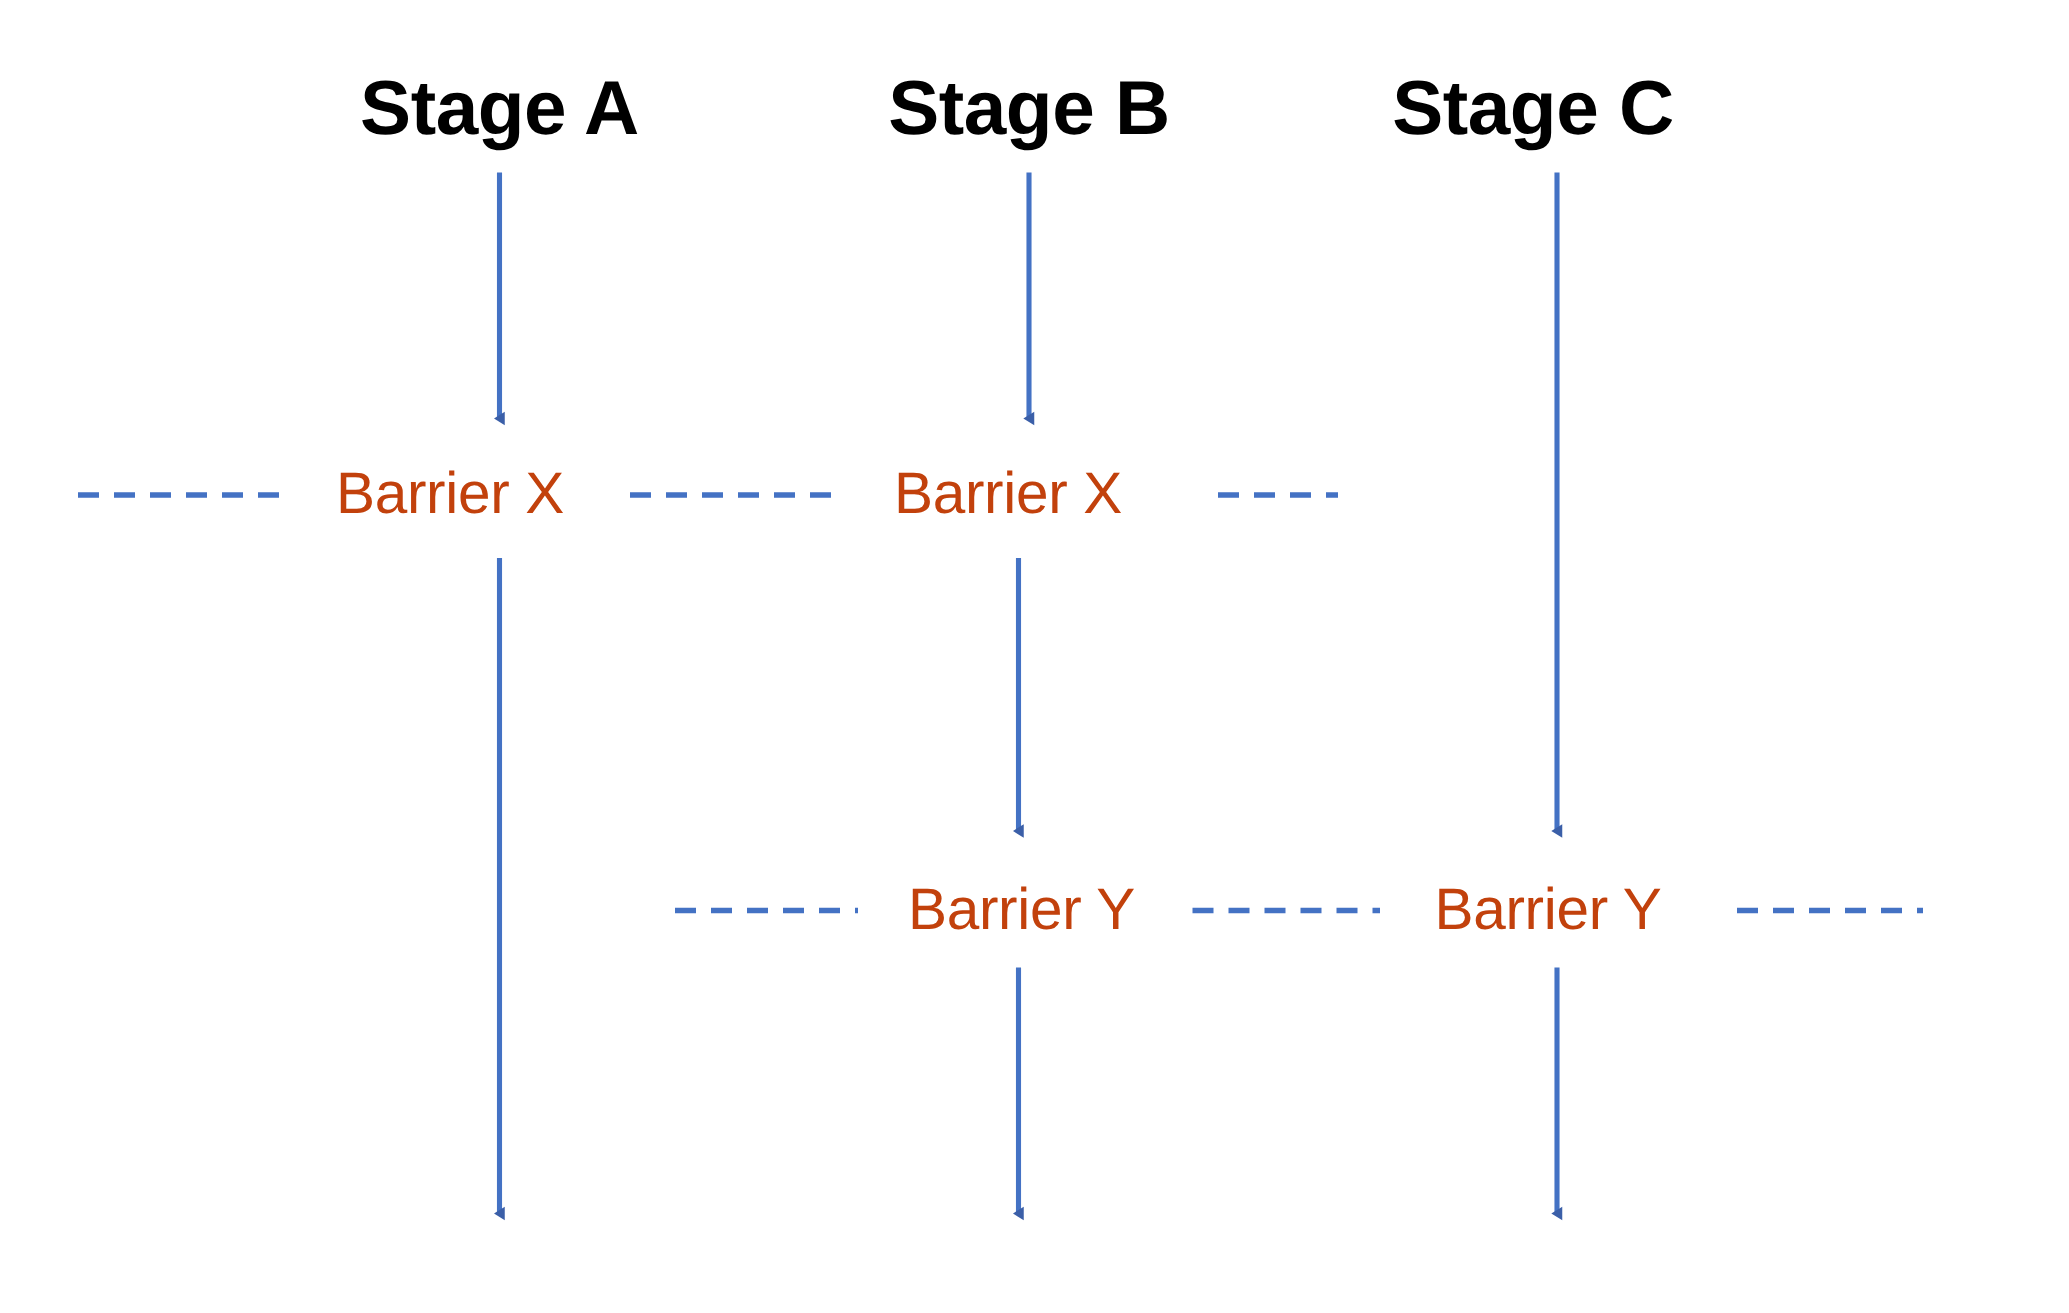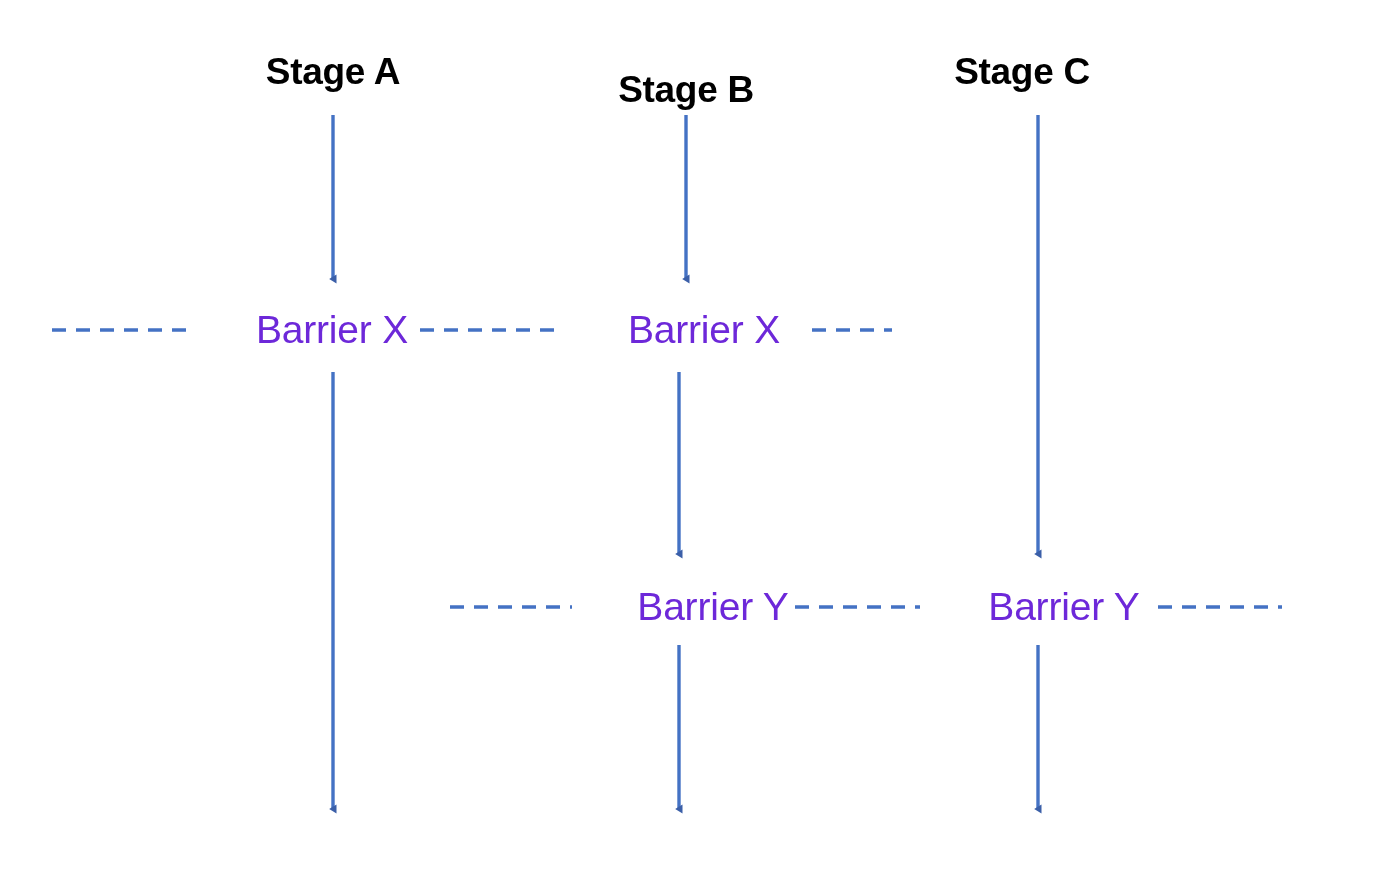--- a/index.html
+++ b/index.html
@@ -21,36 +21,35 @@
     position: absolute;
     left: 0;
     top: 0;
     width: 1379px;
     height: 875px;
   }
   .stage-header {
     position: absolute;
     font-family: "Liberation Sans", sans-serif;
     font-weight: bold;
-    font-size: 37px;
+    font-size: 51px;
     color: #000000;
     white-space: nowrap;
     transform: translate(-50%, -50%);
     letter-spacing: -0.3px;
   }
   .barrier-label {
     position: absolute;
     font-family: "Liberation Sans", sans-serif;
     font-weight: normal;
     font-size: 39px;
-    color: #6d28d9;
+    color: #c2410c;
     white-space: nowrap;
     transform: translate(-50%, -50%);
     letter-spacing: -0.2px;
-    margin-left: 32px;
   }
 </style>
 </head>
 <body>
 
 <div id="diagram-root">
 
   <svg id="diagram-svg" viewBox="0 0 1379 875">
     <defs>
       <marker id="arrowhead" markerWidth="10" markerHeight="8" refX="5" refY="4" orient="auto" markerUnits="userSpaceOnUse">
@@ -71,21 +70,21 @@
         <line x1="420" y1="330" x2="562" y2="330" stroke="#4472C4" stroke-width="3.6" stroke-dasharray="14 10" stroke-linecap="butt"></line>
         <line x1="812" y1="330" x2="892" y2="330" stroke="#4472C4" stroke-width="3.6" stroke-dasharray="14 10" stroke-linecap="butt"></line>
         <line x1="450" y1="607" x2="572" y2="607" stroke="#4472C4" stroke-width="3.6" stroke-dasharray="14 10" stroke-linecap="butt"></line>
         <line x1="795" y1="607" x2="920" y2="607" stroke="#4472C4" stroke-width="3.6" stroke-dasharray="14 10" stroke-linecap="butt"></line>
         <line x1="1158" y1="607" x2="1282" y2="607" stroke="#4472C4" stroke-width="3.6" stroke-dasharray="14 10" stroke-linecap="butt"></line>
       </g>
   </svg>
 
   <div id="stage-headers">
     <div class="stage-header" style="left: 333px; top: 72px; color: rgb(0, 0, 0);">Stage A</div>
-    <div class="stage-header" style="left: 686px; top: 72px; color: rgb(0, 0, 0); margin-top: 18px;">Stage B</div>
+    <div class="stage-header" style="left: 686px; top: 72px; color: rgb(0, 0, 0);">Stage B</div>
     <div class="stage-header" style="left: 1022px; top: 72px; color: rgb(0, 0, 0);">Stage C</div>
   </div>
 
   <div id="barrier-labels">
     <div class="barrier-label" style="left: 300px; top: 330px;">Barrier X</div>
     <div class="barrier-label" style="left: 672px; top: 330px;">Barrier X</div>
     <div class="barrier-label" style="left: 681px; top: 607px;">Barrier Y</div>
     <div class="barrier-label" style="left: 1032px; top: 607px;">Barrier Y</div>
   </div>
 

